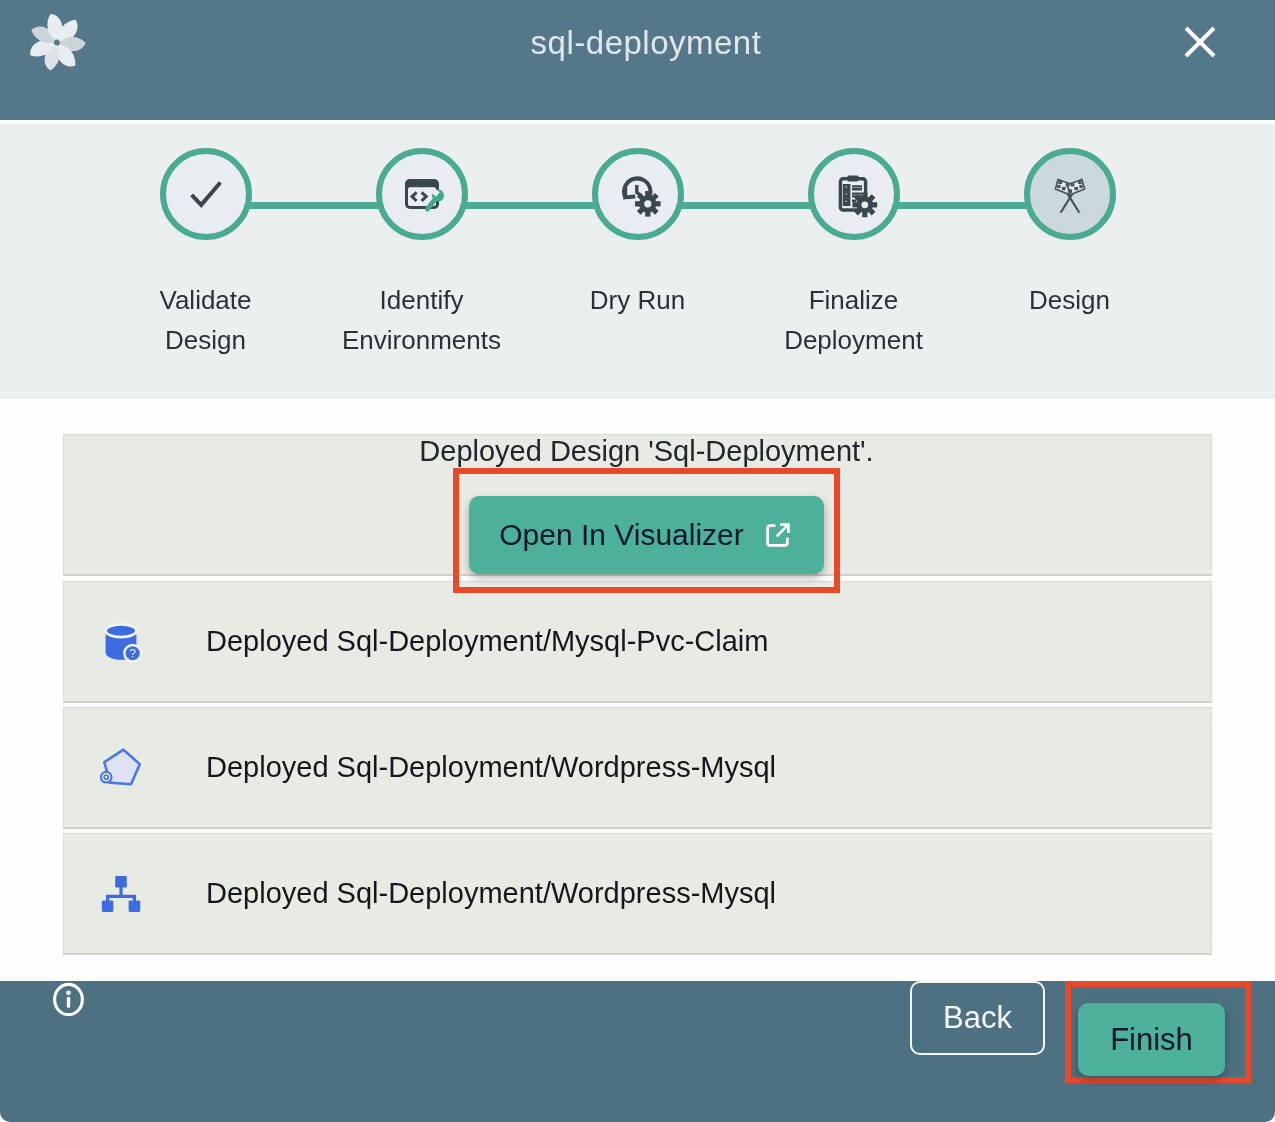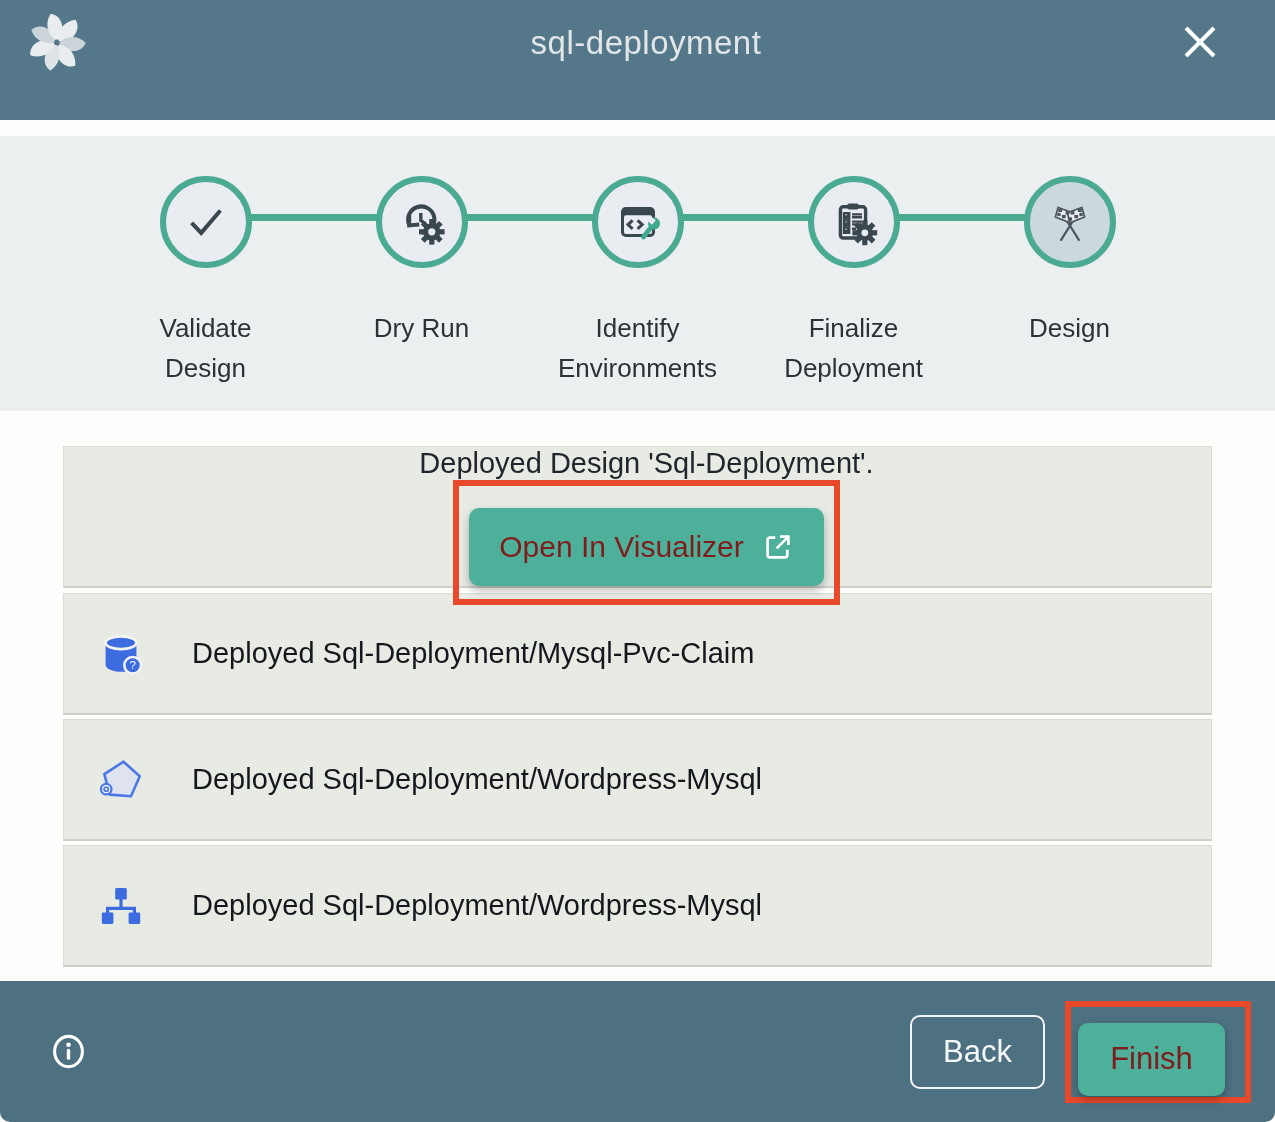--- a/index.html
+++ b/index.html
@@ -23,21 +23,21 @@
     cursor:pointer; display:flex; align-items:center; justify-content:center;
   }
 
   
   .stepper { position:relative; height:275px; background:#ECEFF0; }
   .stepper .track {
     position:absolute; top:78px; left:50%; margin-left:-432px;
     width:864px; height:7px; background:#4AAA92;
   }
   .steps {
-    position:relative; width:1080px; margin:16px auto; display:flex; padding-top:40px;
+    position:relative; width:1080px; margin:4px auto; display:flex; padding-top:24px;
   }
   .step { width:216px; display:flex; flex-direction:column; align-items:center; }
   .step .circle {
     width:92px; height:92px; border-radius:50%;
     border:6px solid #4AAA92; background:#E9EDF1;
     display:flex; align-items:center; justify-content:center;
     position:relative; z-index:1;
   }
   .step.active .circle { background:#CBD8DE; }
   .step .lbl {
@@ -47,39 +47,39 @@
 
   
   .content { padding:35px 63px 0 63px; background:#FDFDFB; }
   .row {
     background:#E8EBE4; border:1px solid #D9DCD5; border-bottom:2px solid #CDD0C9;
     display:flex; align-items:center; margin-bottom:4px;
   }
   .row.summary { height:142px; justify-content:space-between; padding:0 14px 0 32px; margin-bottom:5px;flex-direction:column; }
   .row.item { height:122px; padding:0 0 0 32px; }
   .msg { font-size:29px; color:#20262B; }
-  .item-text { font-size:29px; color:#14181C; margin-left:46px; }
+  .item-text { font-size:29px; color:#14181C; margin-left:60px; }
   .item-icon { width:50px; height:50px; flex:0 0 50px; display:flex; align-items:center; justify-content:center; }
 
   .annot {
     border:6px solid #E8492A; background:transparent;
   }
   .annot.viz { padding:22px 10px 13px 10px; }
   .btn-teal {
     display:flex; align-items:center; gap:18px; border:none; cursor:pointer;
-    background:#4DB09B; color:#7f1d1d; border-radius:10px;
+    background:#4DB09B; color:#0f172a; border-radius:10px;
     box-shadow:0 4px 8px rgba(0,0,0,.28);
     font-family:"Liberation Sans", sans-serif;
   }
   .btn-viz { height:78px; padding:0 30px; font-size:30px; }
 
   
   .ftr {
     position:absolute; left:0; right:0; bottom:0; height:141px; background:#4D7181;
-    display:flex; align-items:center; padding:0 24px 0 50px;
+    display:flex; align-items:flex-start; padding:0 24px 0 50px;
   }
   .ftr .info { width:37px; height:37px; cursor:pointer; }
   .ftr .spacer { flex:1; }
   .btn-back {
     width:135px; height:74px; background:transparent; color:#F4F6F7;
     border:2.5px solid #F4F6F7; border-radius:10px; font-size:31px; cursor:pointer;
     font-family:"Liberation Sans", sans-serif; margin-right:20px;
   }
   .annot.fin { padding:16px 20px 1px 7px; }
   .btn-finish { width:147px; height:73px; justify-content:center; font-size:31px; }
@@ -120,20 +120,37 @@
           <svg width="46" height="46" viewBox="0 0 24 24">
             <path d="M4.5 12.5 L9.5 17.7 L19.5 6" stroke="#3A474E" stroke-width="2.1" fill="none"></path>
           </svg>
         </div>
         <div class="lbl">Validate Design</div>
       </div>
 
       <div class="step">
         <div class="circle">
           <svg width="48" height="48" viewBox="0 0 24 24">
+            <rect x="3.5" y="4.5" width="17" height="15" rx="2.4" fill="#3A474E"></rect>
+            <rect x="5" y="8.6" width="14" height="9.4" rx="1" fill="#E9EDF1"></rect>
+            <path d="M9.3 11.2 L7 13.3 L9.3 15.4" stroke="#3A474E" stroke-width="1.5" fill="none"></path>
+            <path d="M11.8 11.2 L14.1 13.3 L11.8 15.4" stroke="#3A474E" stroke-width="1.5" fill="none"></path>
+            <g transform="translate(17.3,16.2) rotate(38)" fill="#3FA98E">
+              <circle cx="0" cy="-4.4" r="3"></circle>
+              <rect x="-3.2" y="-6.2" width="2.9" height="2.9" fill="#E9EDF1"></rect>
+              <rect x="-1.2" y="-3.2" width="2.4" height="8.6" rx="1.2"></rect>
+            </g>
+          </svg>
+        </div>
+        <div class="lbl">Identify Environments</div>
+      </div>
+
+      <div class="step">
+        <div class="circle">
+          <svg width="48" height="48" viewBox="0 0 24 24">
             <path d="M5.6 13.5 A6.6 6.6 0 1 1 12 17.4" stroke="#3A474E" stroke-width="2" fill="none"></path>
             <path d="M5.6 8.5 L5.6 13.7 L10.6 13.2" fill="none" stroke="#3A474E" stroke-width="2"></path>
             <path d="M11.4 7.5 L11.4 11.2 L13.8 13" stroke="#3A474E" stroke-width="1.7" fill="none"></path>
             <g transform="translate(16.9,16.9)" fill="#3A474E">
               <g>
                 <rect x="-1.3" y="-6.4" width="2.6" height="3.2"></rect>
                 <rect x="-1.3" y="-6.4" width="2.6" height="3.2" transform="rotate(45)"></rect>
                 <rect x="-1.3" y="-6.4" width="2.6" height="3.2" transform="rotate(90)"></rect>
                 <rect x="-1.3" y="-6.4" width="2.6" height="3.2" transform="rotate(135)"></rect>
                 <rect x="-1.3" y="-6.4" width="2.6" height="3.2" transform="rotate(180)"></rect>
@@ -145,37 +162,20 @@
               <circle r="1.8" fill="#E9EDF1"></circle>
             </g>
           </svg>
         </div>
         <div class="lbl">Dry Run</div>
       </div>
 
       <div class="step">
         <div class="circle">
           <svg width="48" height="48" viewBox="0 0 24 24">
-            <rect x="3.5" y="4.5" width="17" height="15" rx="2.4" fill="#3A474E"></rect>
-            <rect x="5" y="8.6" width="14" height="9.4" rx="1" fill="#E9EDF1"></rect>
-            <path d="M9.3 11.2 L7 13.3 L9.3 15.4" stroke="#3A474E" stroke-width="1.5" fill="none"></path>
-            <path d="M11.8 11.2 L14.1 13.3 L11.8 15.4" stroke="#3A474E" stroke-width="1.5" fill="none"></path>
-            <g transform="translate(17.3,16.2) rotate(38)" fill="#3FA98E">
-              <circle cx="0" cy="-4.4" r="3"></circle>
-              <rect x="-3.2" y="-6.2" width="2.9" height="2.9" fill="#E9EDF1"></rect>
-              <rect x="-1.2" y="-3.2" width="2.4" height="8.6" rx="1.2"></rect>
-            </g>
-          </svg>
-        </div>
-        <div class="lbl">Identify Environments</div>
-      </div>
-
-      <div class="step">
-        <div class="circle">
-          <svg width="48" height="48" viewBox="0 0 24 24">
             <rect x="5.2" y="4.4" width="12.6" height="15.6" rx="1.4" fill="none" stroke="#3A474E" stroke-width="1.7"></rect>
             <rect x="8.6" y="2.8" width="5.8" height="3" rx="1" fill="#3A474E"></rect>
             <g stroke="#3A474E" stroke-width="1.2" fill="none">
               <rect x="7" y="7.6" width="2.6" height="2.6"></rect>
               <rect x="7" y="11.2" width="2.6" height="2.6"></rect>
               <rect x="7" y="14.8" width="2.6" height="2.6"></rect>
               <path d="M7.3 8.9 l0.9 0.8 1.2 -1.5 M7.3 12.5 l0.9 0.8 1.2 -1.5 M7.3 16.1 l0.9 0.8 1.2 -1.5"></path>
               <path d="M11 8.2 h5 M11 9.6 h5 M11 11.8 h5 M11 13.2 h5 M11 15.4 h2.2"></path>
             </g>
             <g transform="translate(17.4,17.4)" fill="#3A474E">

